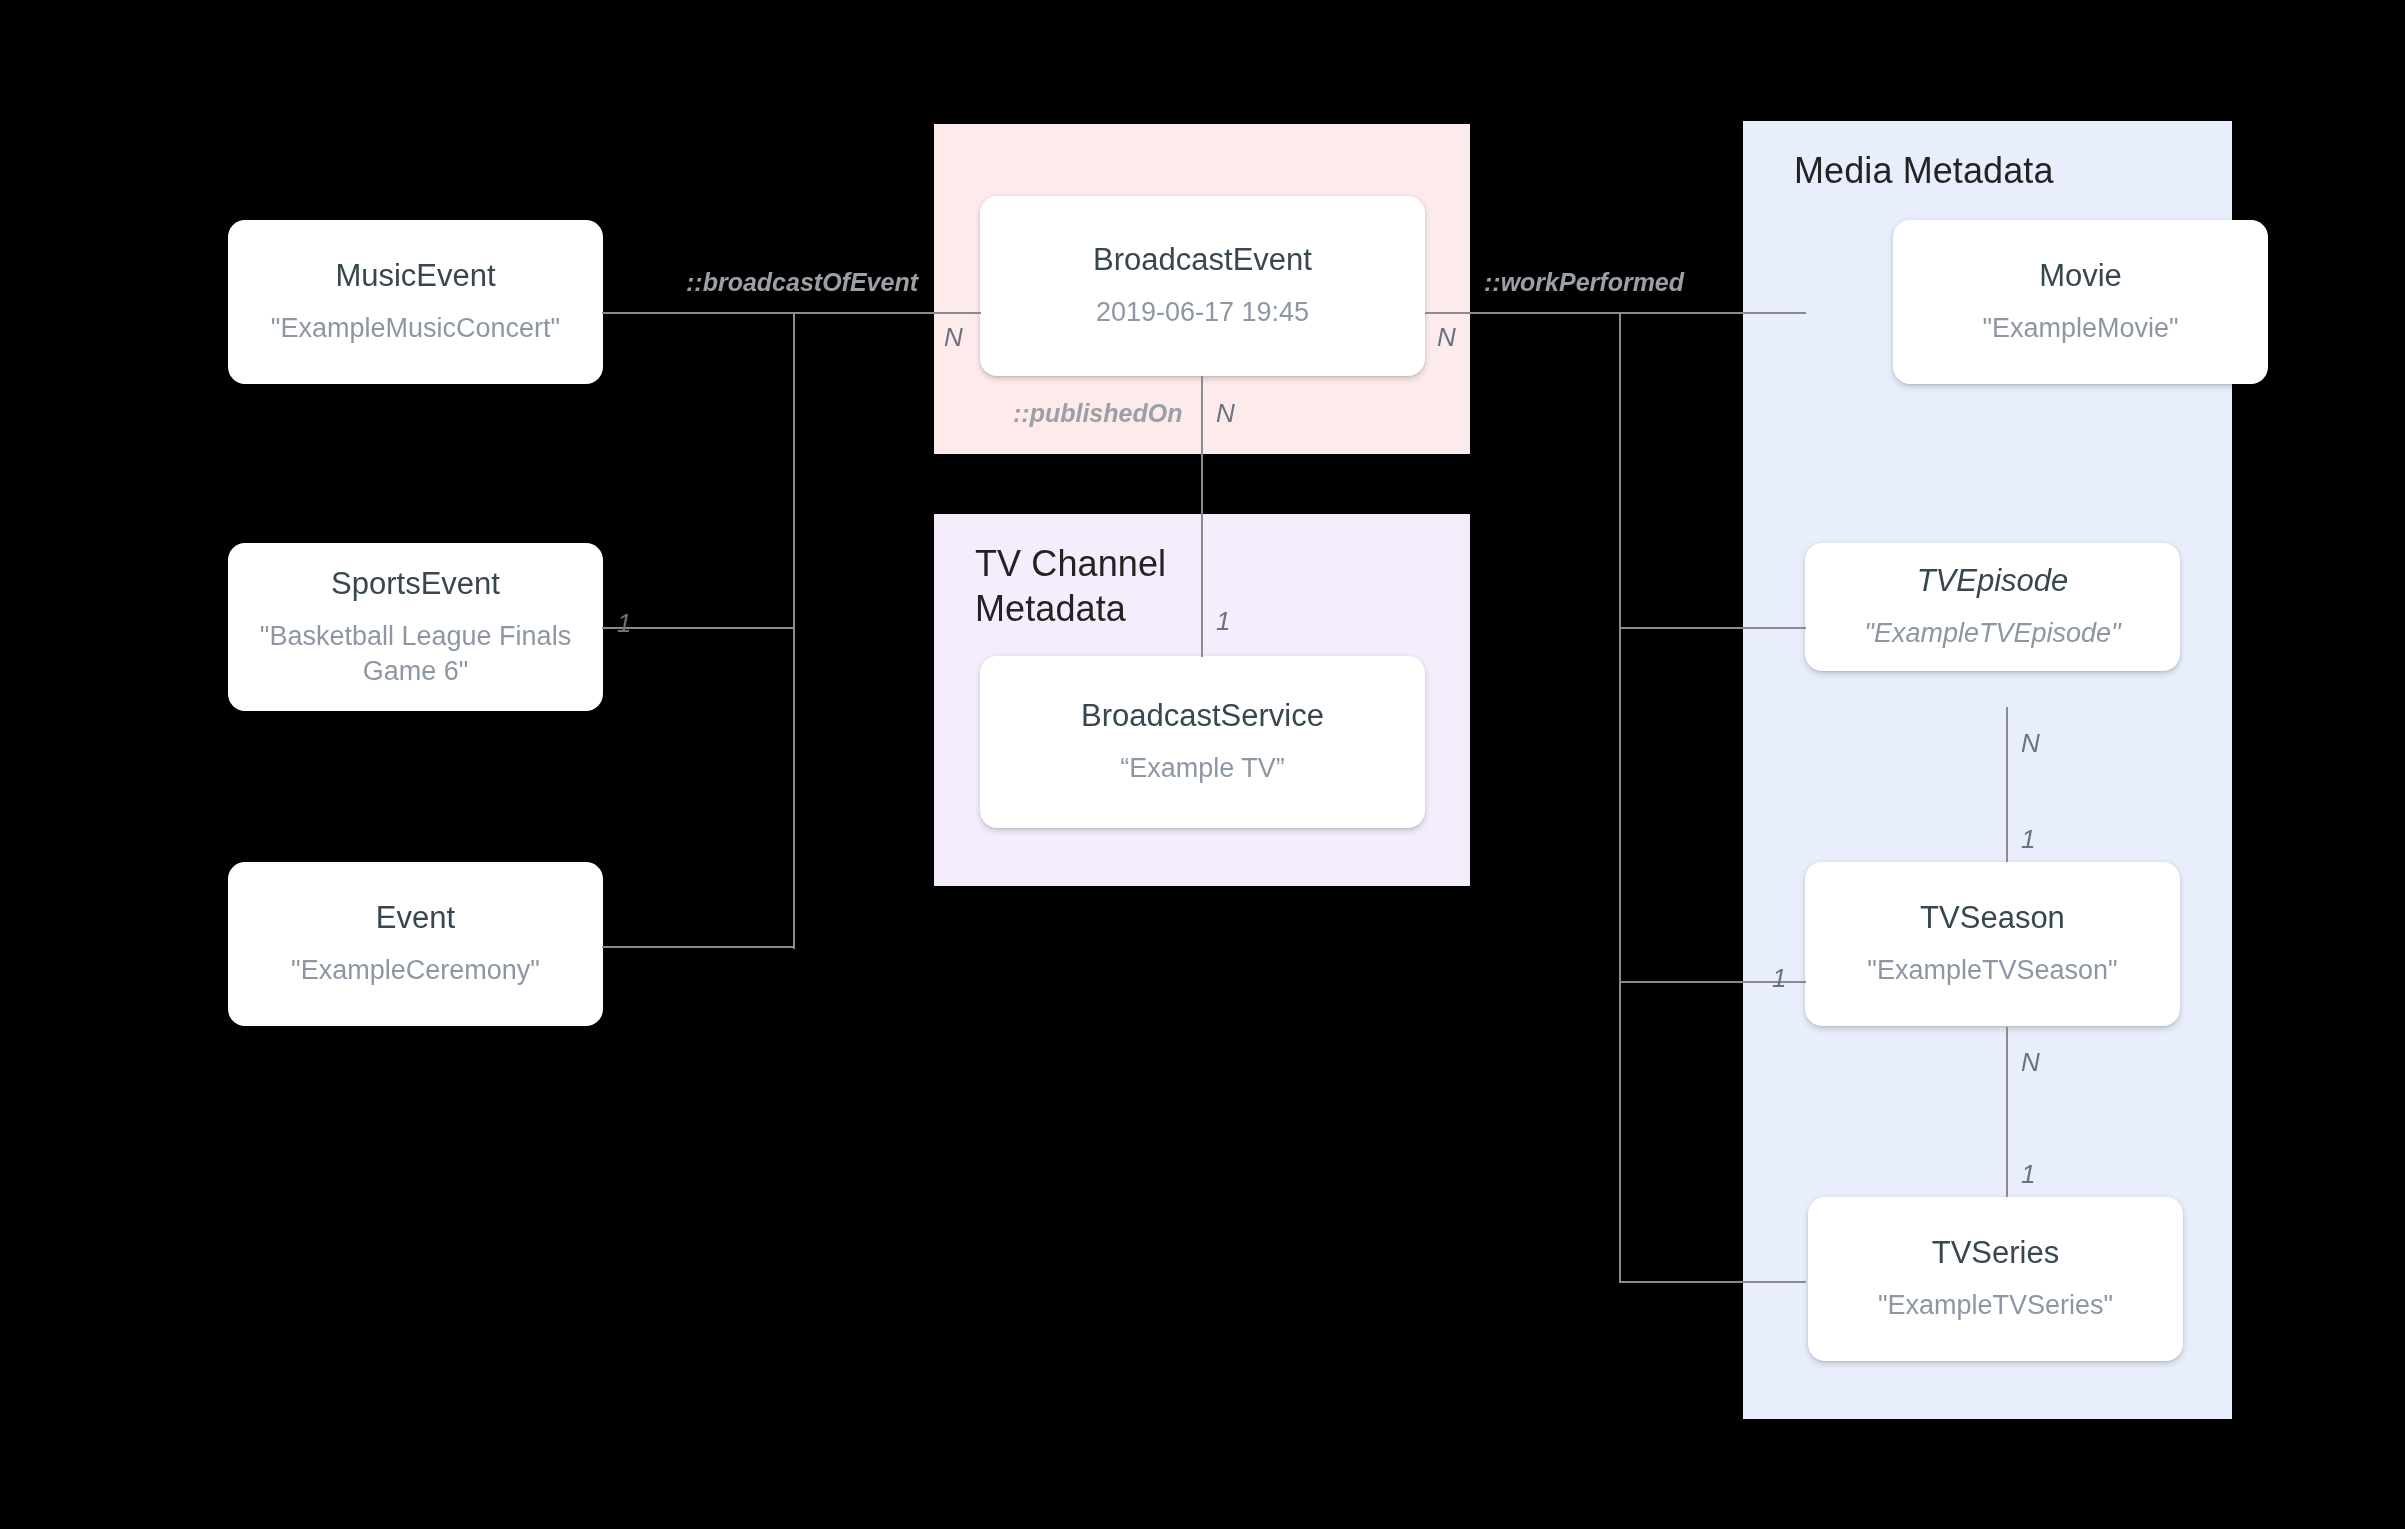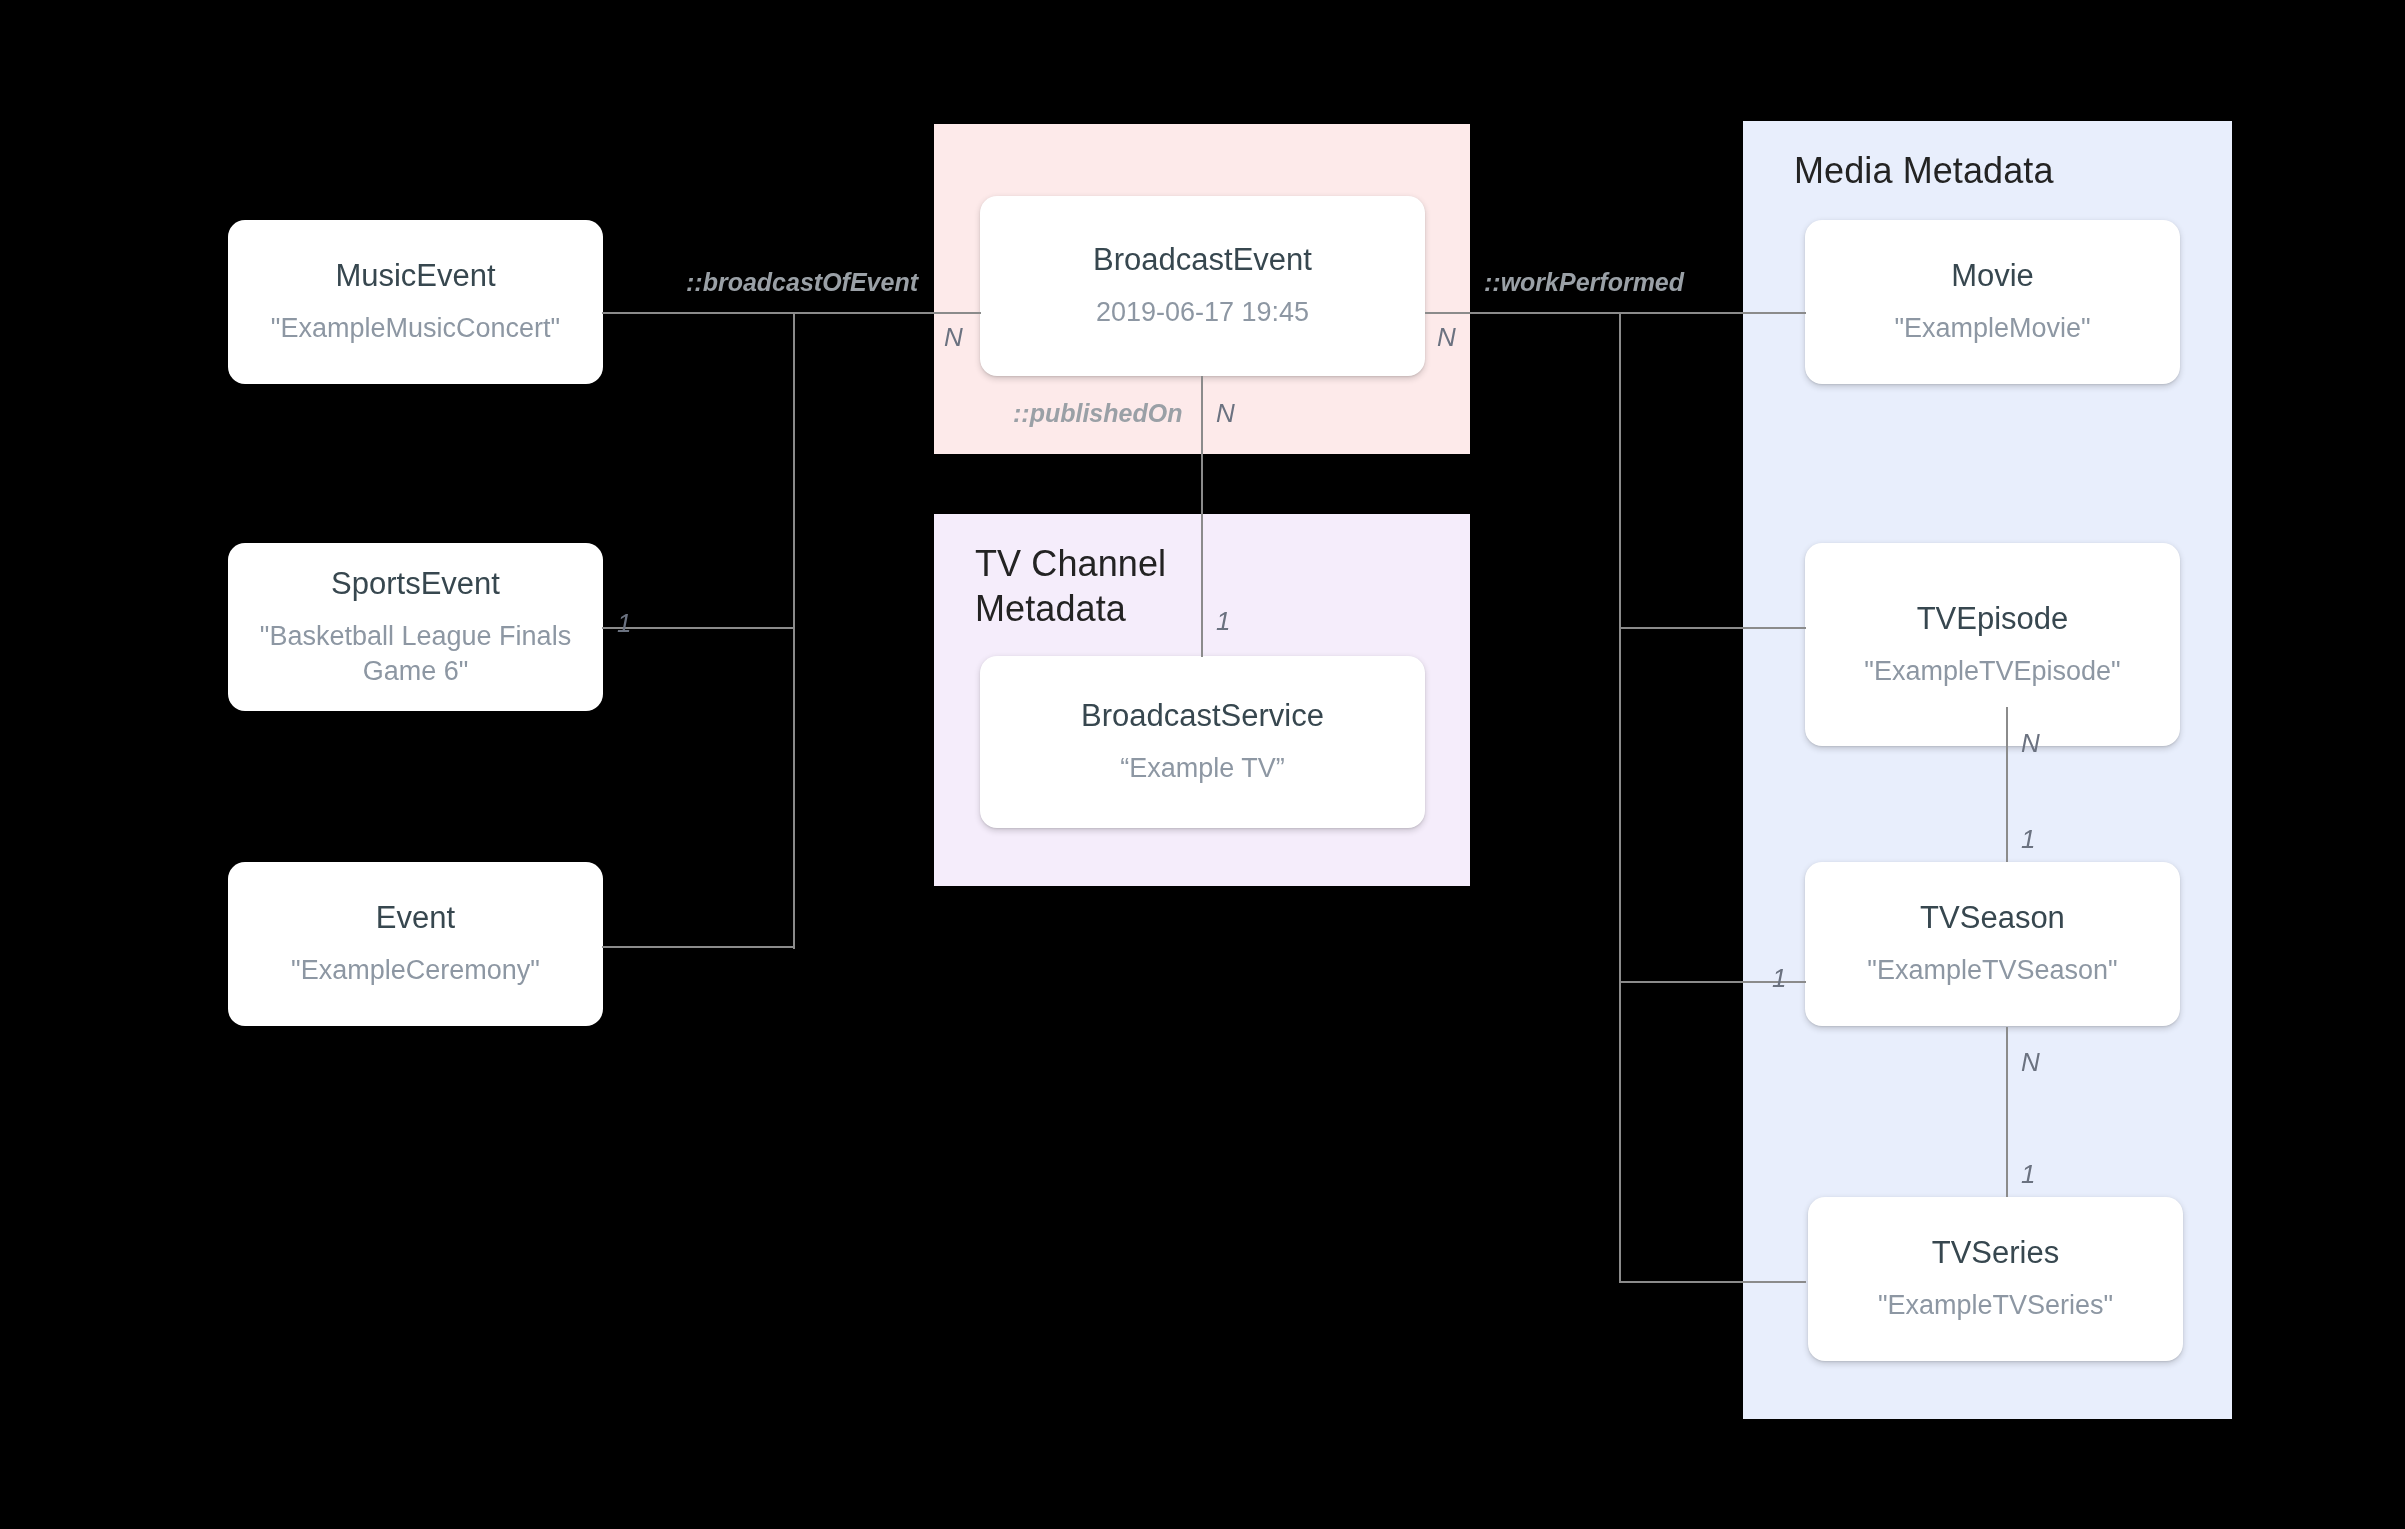--- a/index.html
+++ b/index.html
@@ -124,26 +124,26 @@
 
   <div class="card" style="left:980px; top:656px; width:445px; height:172px;">
     <div class="title">BroadcastService</div>
     <div class="subtitle">“Example TV”</div>
   </div>
 
   <div class="panel" id="panel-media">
     <div class="panel-title" style="left:51px; top:27px;">Media Metadata</div>
   </div>
 
-  <div class="card" style="left:1805px; top:220px; width:375px; height:164px;">
+  <div class="card" style="left:1893px; top:220px; width:375px; height:164px;">
     <div class="title">Movie</div>
     <div class="subtitle">"ExampleMovie"</div>
   </div>
 
-  <div class="card" style="left:1805px; top:543px; width:375px; height:203px;">
+  <div class="card" style="left:1805px; top:543px; width:375px; height:128px;font-style:italic;">
     <div class="title">TVEpisode</div>
     <div class="subtitle">"ExampleTVEpisode"</div>
   </div>
 
   <div class="card" style="left:1805px; top:862px; width:375px; height:164px;">
     <div class="title">TVSeason</div>
     <div class="subtitle">"ExampleTVSeason"</div>
   </div>
 
   <div class="card" style="left:1808px; top:1197px; width:375px; height:164px;">

